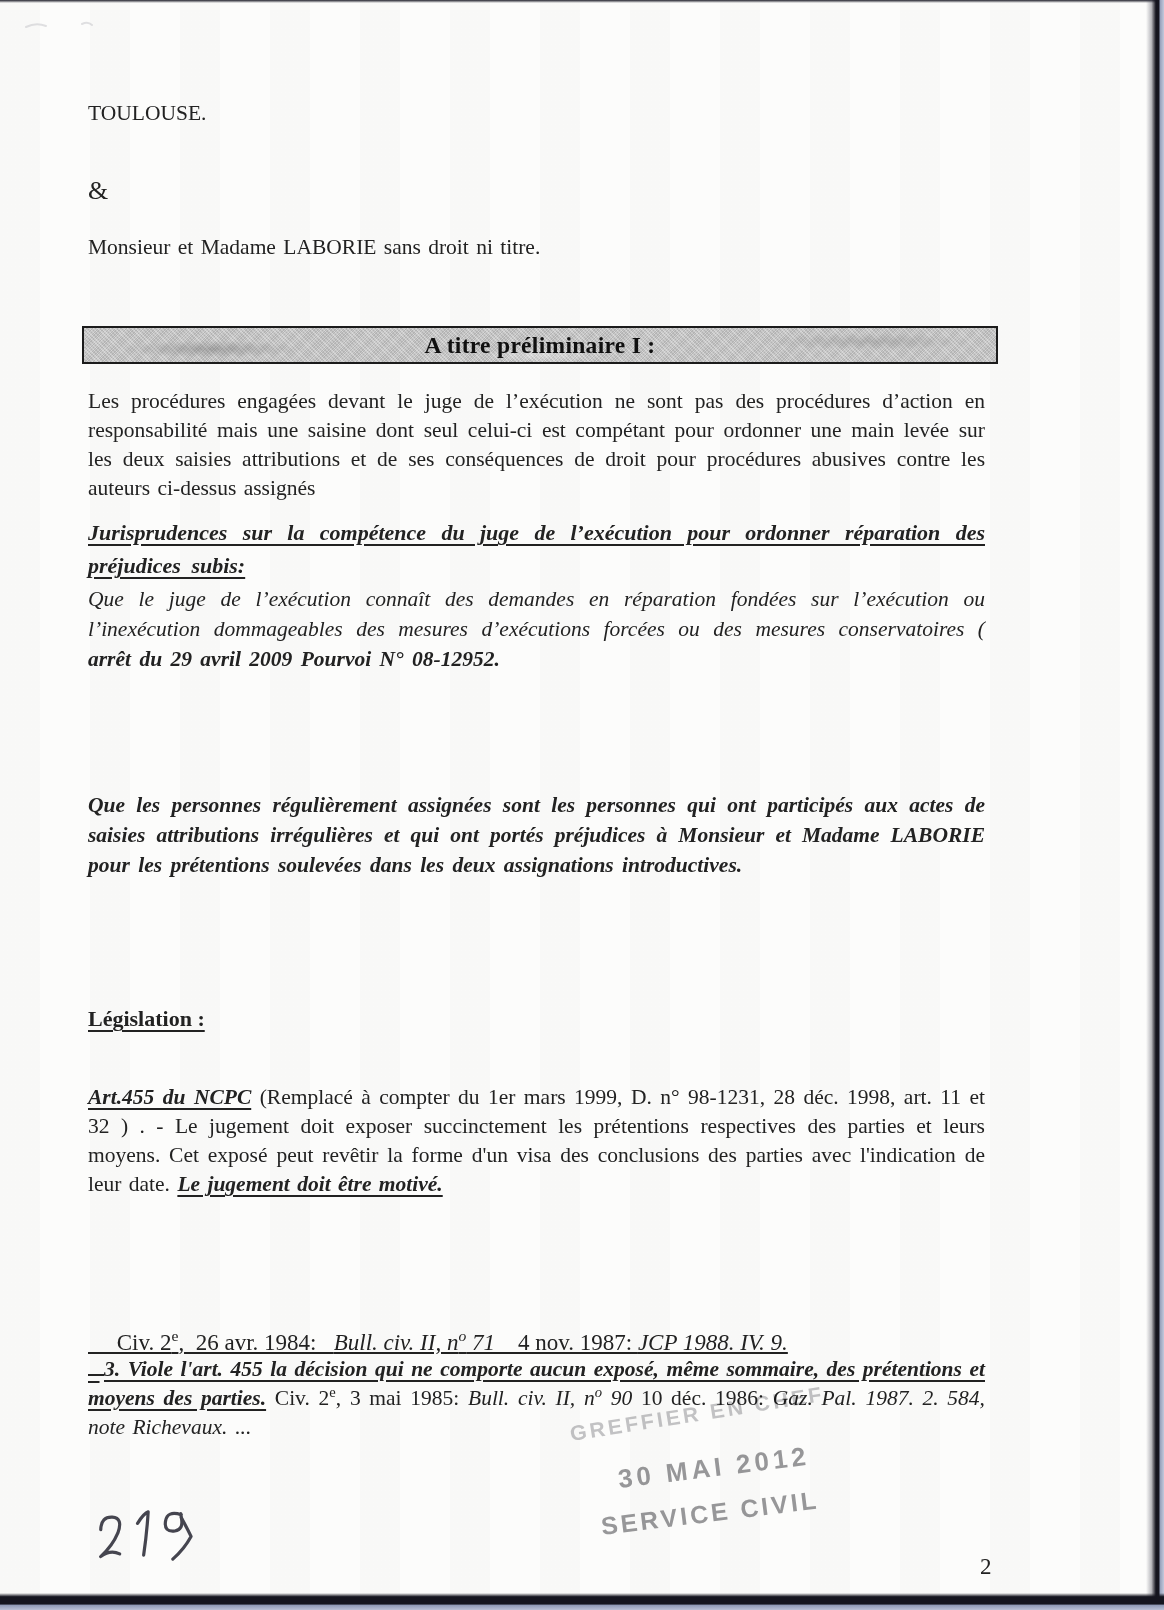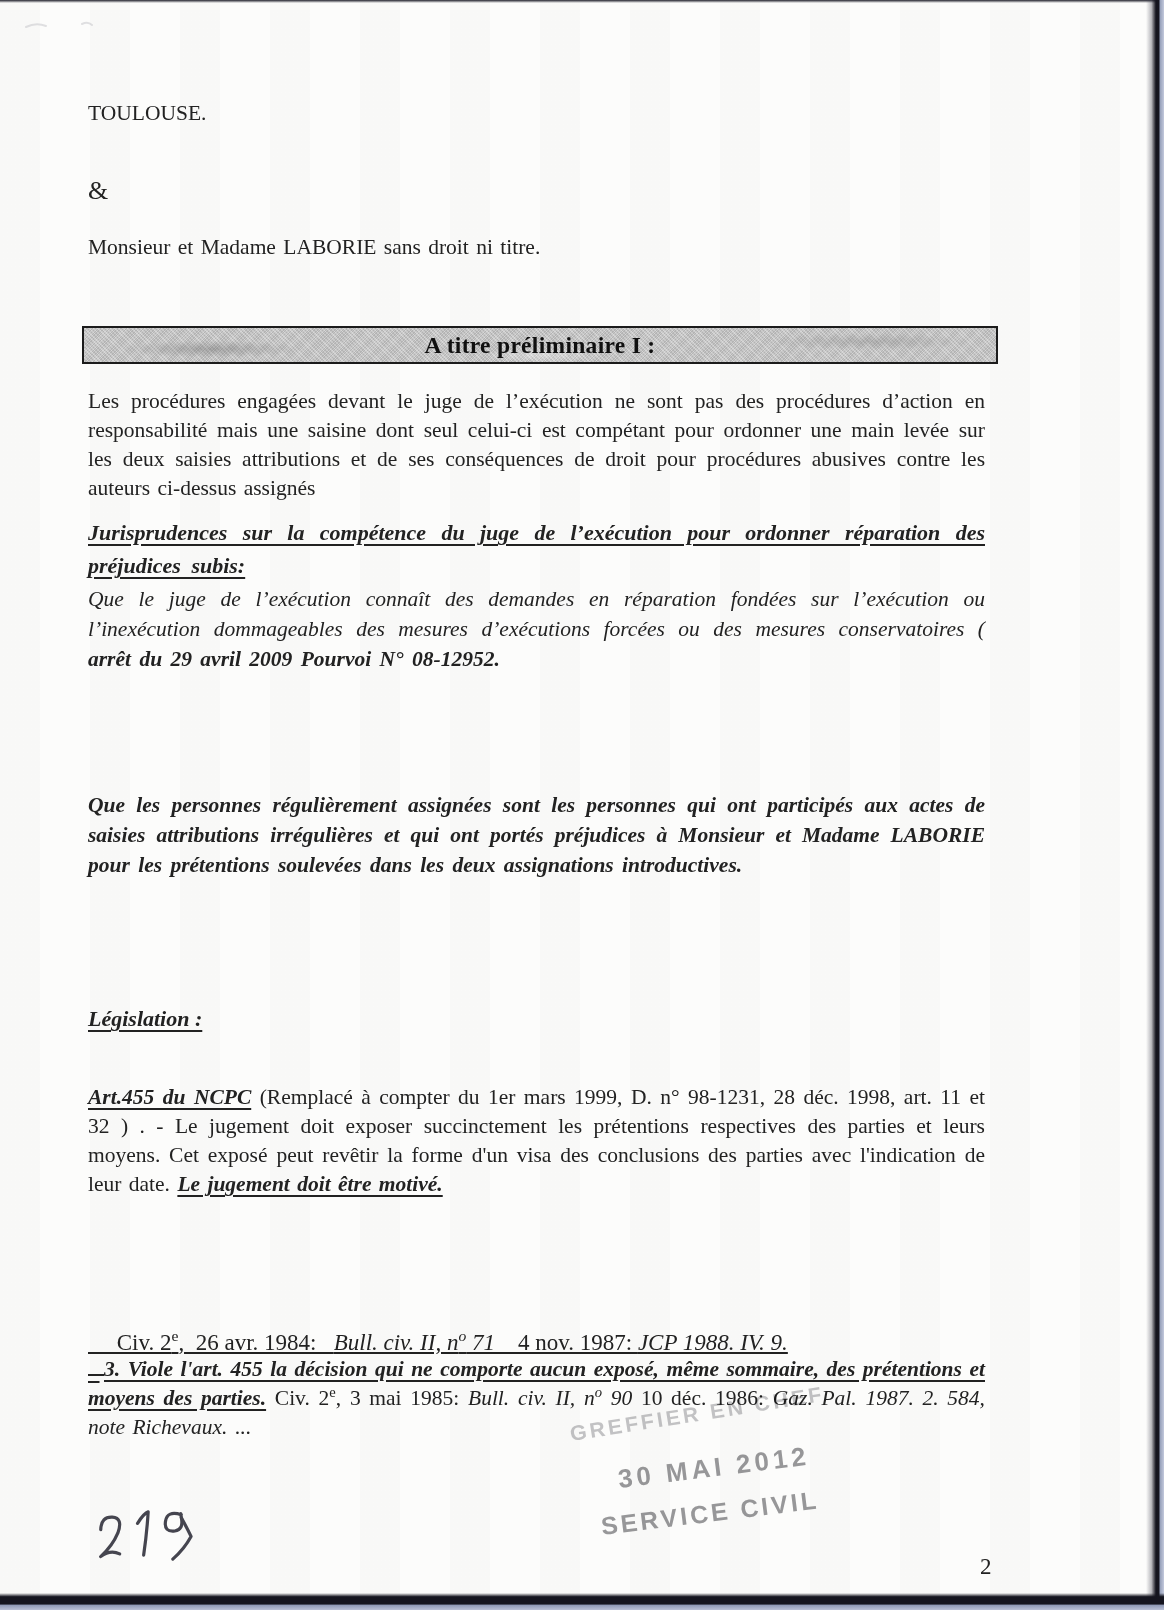--- a/index.html
+++ b/index.html
@@ -100,21 +100,21 @@
   <div class="block jur-heading" style="top:504px;margin-top:12px;">Jurisprudences sur la compétence du juge de l’exécution pour ordonner réparation des préjudices subis:</div>
 
   <div class="block quote" style="top:584px;">
     <span class="iq">Que le juge de l’exécution connaît des demandes en réparation fondées sur l’exécution ou l’inexécution dommageables des mesures d’exécutions forcées ou des mesures conservatoires ( </span><span class="bq">arrêt du 29 avril 2009 Pourvoi N° 08-12952.</span>
   </div>
 
 
   <div class="block quote bq" style="top:790px;">Que les personnes régulièrement assignées sont les personnes qui ont participés aux actes de saisies attributions irrégulières et qui ont portés préjudices à Monsieur et Madame LABORIE pour les prétentions soulevées dans les deux assignations introductives.</div>
 
 
-  <div class="block legis" style="top:1006px;font-style:italic;">Législation :</div>
+  <div class="block legis" style="top:1006px;">Législation :</div>
 
   <div class="block para" style="top:1083px;">
     <span class="u-bi">Art.455 du NCPC</span><span> (Remplacé à compter du 1er mars 1999, D. n° 98-1231, 28 déc. 1998, art. 11 et 32 ) . - Le jugement doit exposer succinctement les prétentions respectives des parties et leurs moyens. Cet exposé peut revêtir la forme d'un visa des conclusions des parties avec l'indication de leur date. </span><span class="u-bi">Le jugement doit être motivé.</span>
   </div>
 
 
   <div class="block cit-line" style="top:1299px;">
     <span> Civ. 2</span><sup>e</sup><span>,  26 avr. 1984:   </span><span class="iq">Bull. civ. II, n</span><sup class="iq">o</sup><span class="iq"> 71</span><span>    4 nov. 1987: </span><span class="iq">JCP 1988. IV. 9.</span>
   </div>
 

